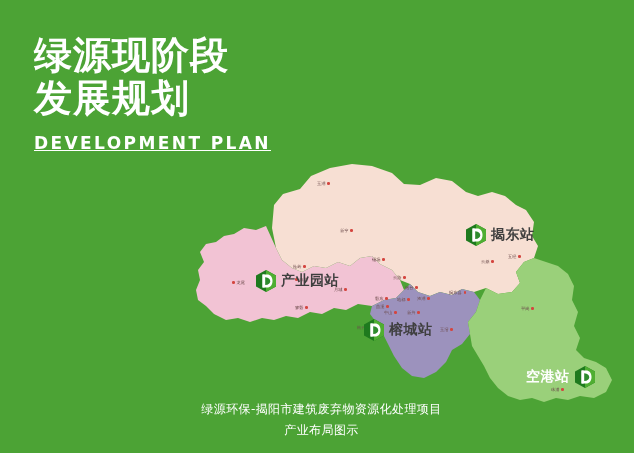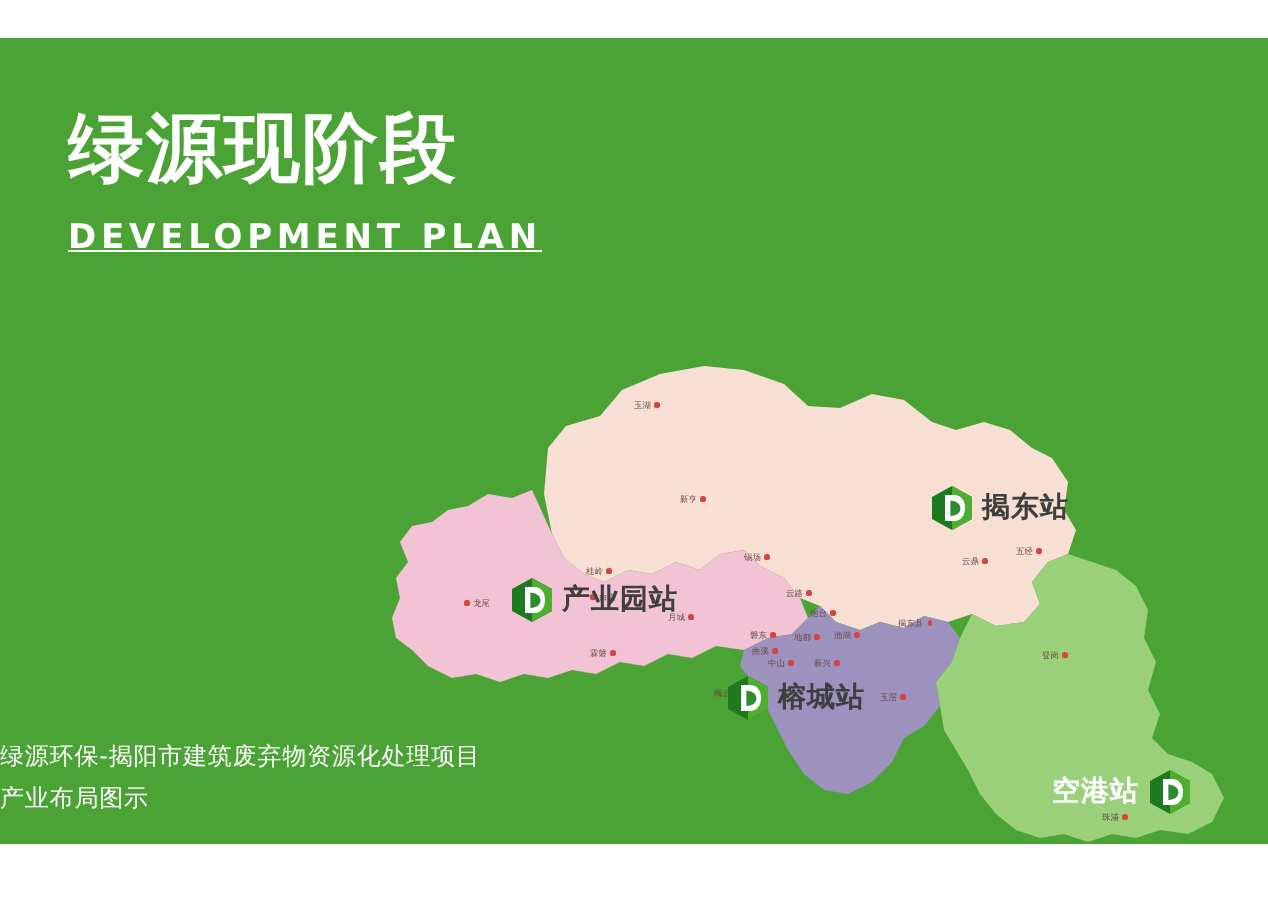--- a/index.html
+++ b/index.html
@@ -9,24 +9,23 @@
   }
   body {
     width: 634px;
     height: 453px;
     overflow: hidden;
     font-family: "DejaVu Sans", "Liberation Sans", sans-serif;
   }
   #poster {
     position: relative;
     width: 634px;
-    height: 403px;
+    height: 453px;
     background: #4CA335;
     overflow: hidden;
-    margin-top: 19px;
   }
   
   #title-block {
     position: absolute;
     left: 34px;
     top: 34px;
     width: 330px;
     z-index: 20;
   }
   .title-line {
@@ -102,23 +101,24 @@
     height: 2.6px;
     border-radius: 50%;
     background: #d4453f;
     flex: 0 0 auto;
   }
   .town.left .town-name { order: 2; }
   .town.left .town-dot  { order: 1; }
   
   #caption {
     position: absolute;
-    left: 0;
+    left: 9px;
     right: 0;
     bottom: 12px;
+    text-align: center;
     z-index: 40;
   }
   .caption-line {
     font-size: 12px;
     color: #ffffff;
     line-height: 21px;
     letter-spacing: 0.4px;
   }
 </style>
 </head>
@@ -161,20 +161,21 @@
                  L574,326 L580,338 L576,350 L584,358 L596,362 L606,368 L612,380
                  L606,392 L594,398 L580,396 L568,400 L556,398 L544,402 L532,398
                  L520,400 L508,396 L498,388 L490,378 L484,366 L478,356 L472,346
                  L470,334 L468,322 L476,312 Z"></path>
       </g>
     </svg>
   </div>
 
   <div id="title-block">
     <div class="title-line">绿源现阶段</div>
+    <div class="title-line">发展规划</div>
     <div id="subtitle-en">DEVELOPMENT PLAN</div>
   </div>
 
   <div id="town-layer">
       <div class="town" style="left: 317px; top: 181px;">
         <span class="town-name">玉湖</span>
         <span class="town-dot"></span>
       </div>
       <div class="town" style="left: 340px; top: 228px;">
         <span class="town-name">新亨</span>

